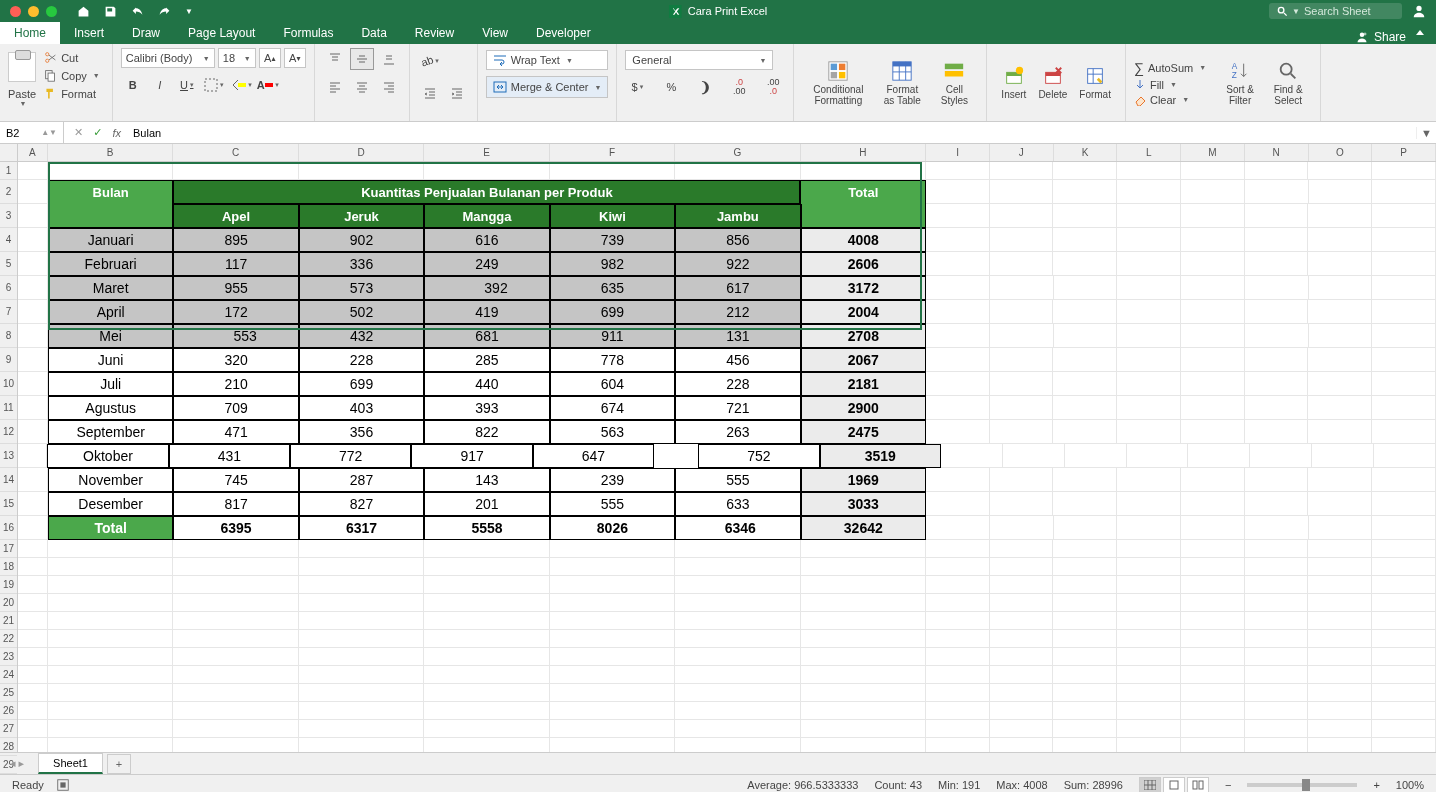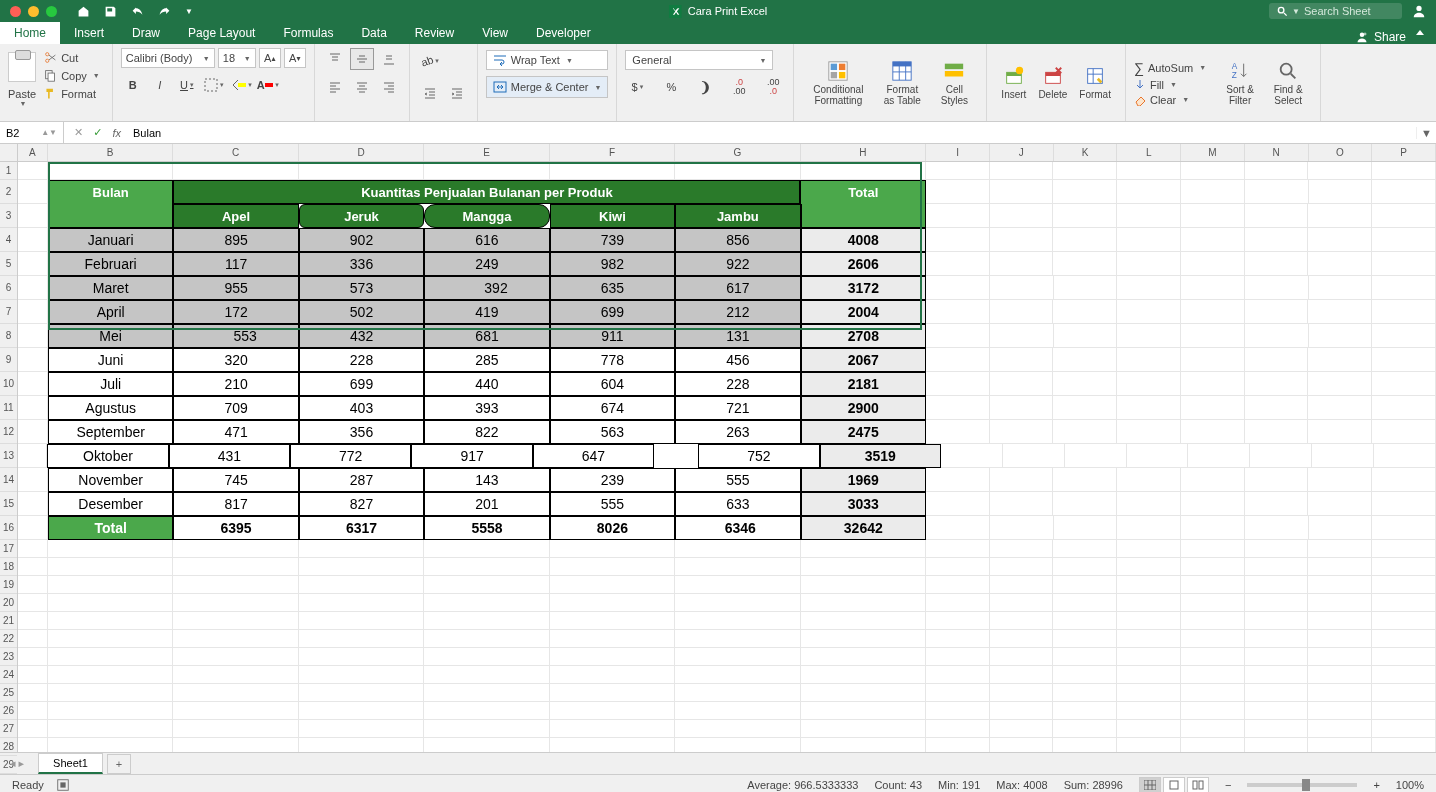--- a/index.html
+++ b/index.html
@@ -503,22 +503,22 @@
           <div class="cell" style="width: 64px;"></div>
           <div class="cell" style="width: 64px;"></div>
           <div class="cell" style="width: 64px;"></div>
           <div class="cell" style="width: 64px;"></div>
           <div class="cell" style="width: 64px;"></div>
         </div>
         <div class="grid-row data">
           <div class="cell" style="width: 30px;"></div>
           <div class="cell hdr-green" style="width: 126px; border-top: none;"></div>
           <div class="cell hdr-dark" style="width: 126px; justify-content: center;">Apel</div>
-          <div class="cell hdr-dark" style="width: 126px; justify-content: center; border-radius: 6px;">Jeruk</div>
-          <div class="cell hdr-dark" style="width: 126px; justify-content: center; border-radius: 11px;">Mangga</div>
+          <div class="cell hdr-dark" style="width: 126px; justify-content: center;">Jeruk</div>
+          <div class="cell hdr-dark" style="width: 126px; justify-content: center;">Mangga</div>
           <div class="cell hdr-dark" style="width: 126px; justify-content: center;">Kiwi</div>
           <div class="cell hdr-dark" style="width: 126px; justify-content: center;">Jambu</div>
           <div class="cell hdr-green" style="width: 126px; border-top: none;"></div>
           <div class="cell" style="width: 64px;"></div>
           <div class="cell" style="width: 64px;"></div>
           <div class="cell" style="width: 64px;"></div>
           <div class="cell" style="width: 64px;"></div>
           <div class="cell" style="width: 64px;"></div>
           <div class="cell" style="width: 64px;"></div>
           <div class="cell" style="width: 64px;"></div>

